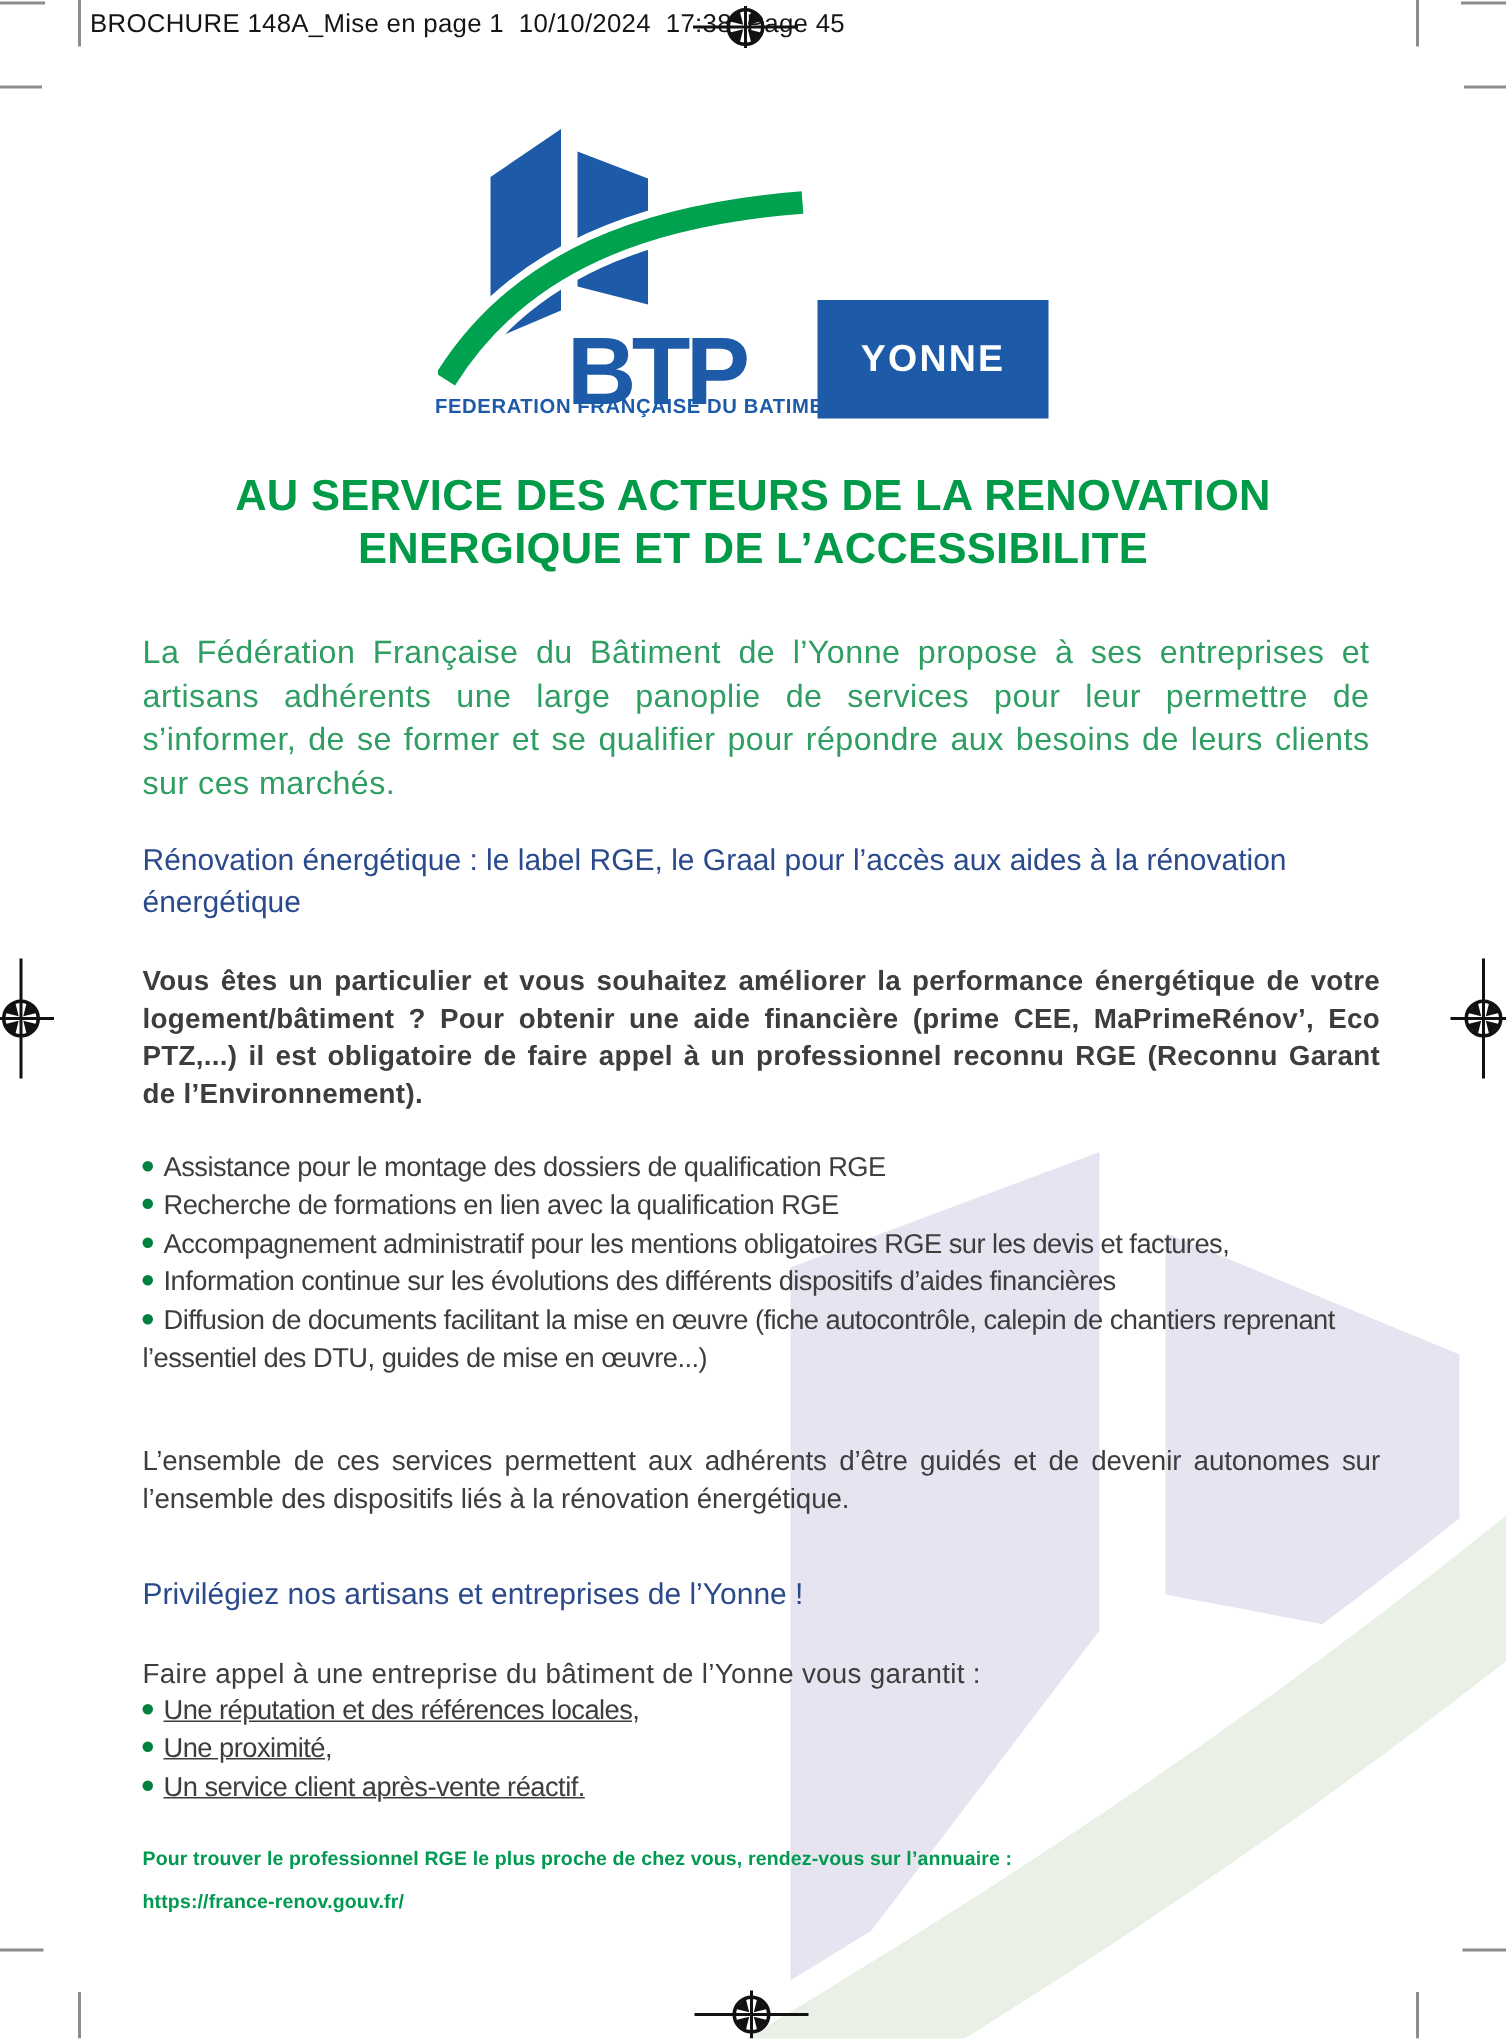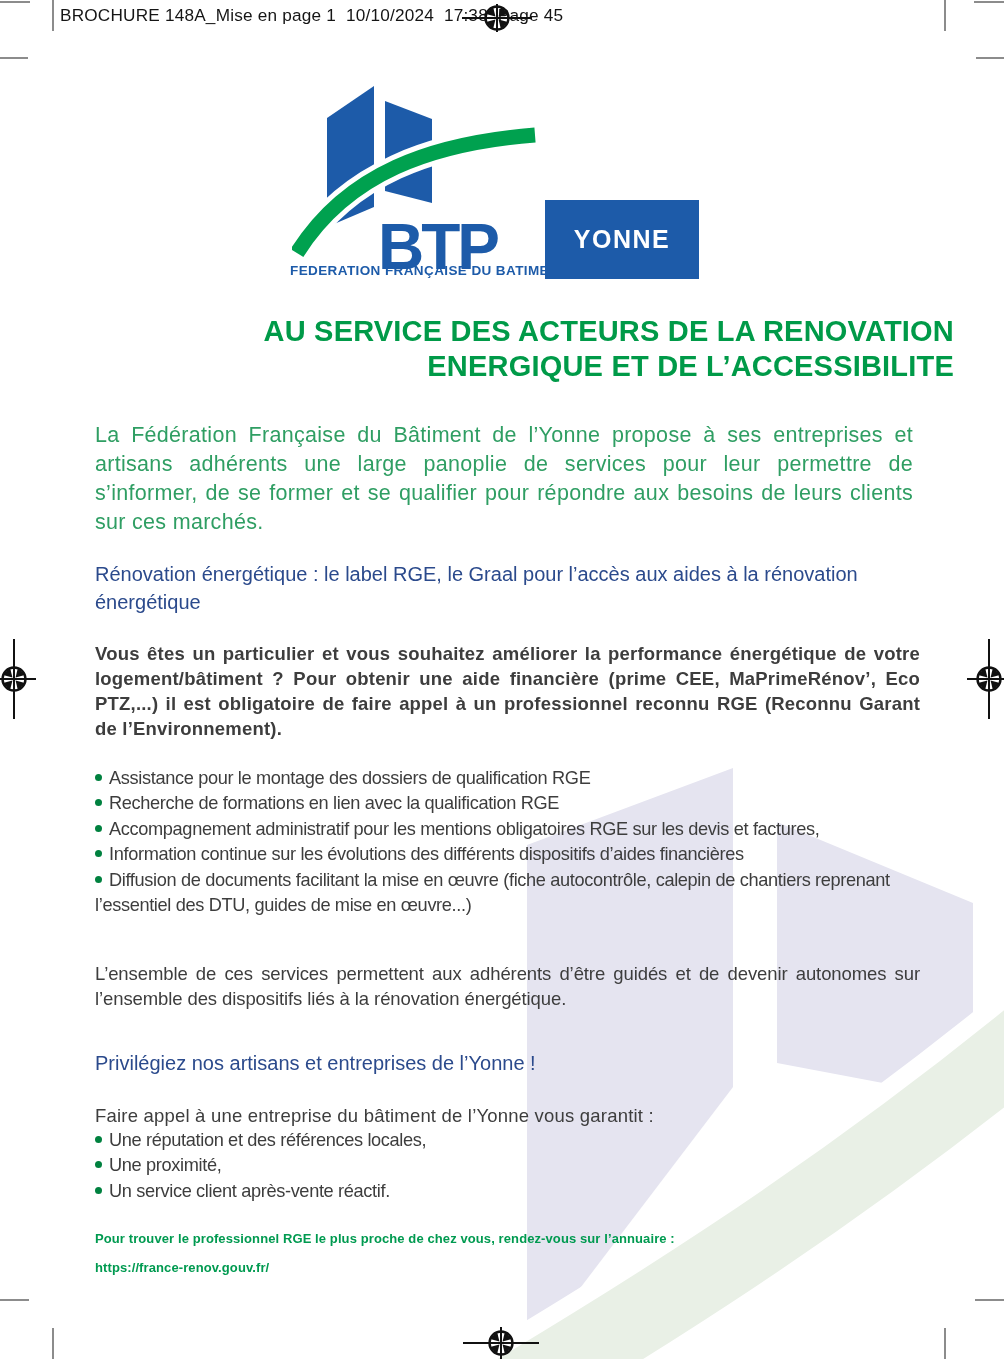--- a/index.html
+++ b/index.html
@@ -49,41 +49,41 @@
     font-size:13.5px;font-weight:bold;letter-spacing:0.4px;color:var(--logo-blue);
   }
   .region-box{
     position:absolute;left:255px;top:115px;width:154px;height:79px;
     background:var(--logo-blue);display:flex;align-items:center;justify-content:center;
   }
   .region-box span{color:#ffffff;font-weight:bold;font-size:25px;letter-spacing:1.5px;}
   
   .content{position:absolute;left:0;top:0;width:100%;height:100%;z-index:2;}
   .block{position:absolute;left:95px;width:825px;}
-  .main-title{left:50px;width:904px;top:314px;text-align:right;}
+  .main-title{left:50px;width:904px;top:314px;text-align:center;}
   .main-title div{
     font-size:29px;font-weight:bold;line-height:35px;letter-spacing:0.2px;
     color:var(--title-green);
   }
   .intro{top:399px;width:818px;font-size:21.5px;line-height:29.3px;
     letter-spacing:0.3px;text-align:justify;color:var(--intro-green);}
   .h-blue{font-size:20px;font-weight:normal;line-height:28.5px;color:var(--heading-blue);}
   .h-rge{top:543px;}
   .h-local{top:1032px;}
   .para{font-size:18.5px;line-height:25.2px;letter-spacing:0.2px;
     text-align:justify;color:var(--body-text);}
   .p-vous{top:622px;font-weight:bold;}
   .p-entreprises{top:723px;letter-spacing:-0.6px;width:828px;}
   .p-ensemble{top:942px;letter-spacing:-0.1px;}
   .p-faire{top:1084px;text-align:left;}
   ul.blist{list-style:none;margin:0;padding:0;color:var(--body-text);}
   ul.blist li{font-size:18.2px;letter-spacing:-0.35px;line-height:25.4px;}
   .list-rge{top:766px;}
   .list-local{top:1128px;}
-  .list-local li{line-height:27px;letter-spacing:0px;}
+  .list-local li{line-height:27px;letter-spacing:0px;text-decoration:underline;}
   .dot{display:inline-block;width:7px;height:7px;border-radius:50%;
     background:var(--bullet-green);margin-right:7px;vertical-align:3px;}
   .cta{top:1225px;font-size:13px;font-weight:bold;line-height:28.5px;
     color:var(--cta-green);letter-spacing:0.1px;}
   .cta div{white-space:nowrap;}
 </style>
 </head>
 <body>
 
 <svg class="watermark" width="1004" height="1359" viewBox="0 0 1004 1359" aria-hidden="true">

